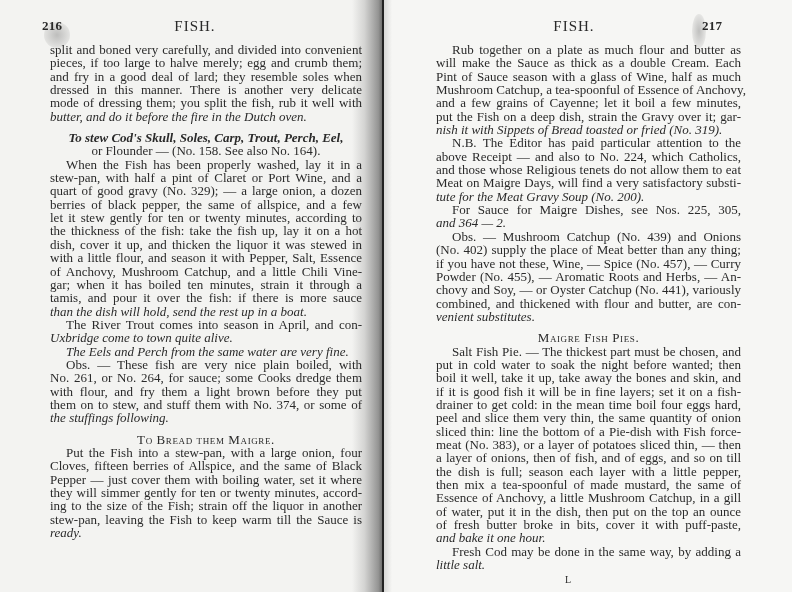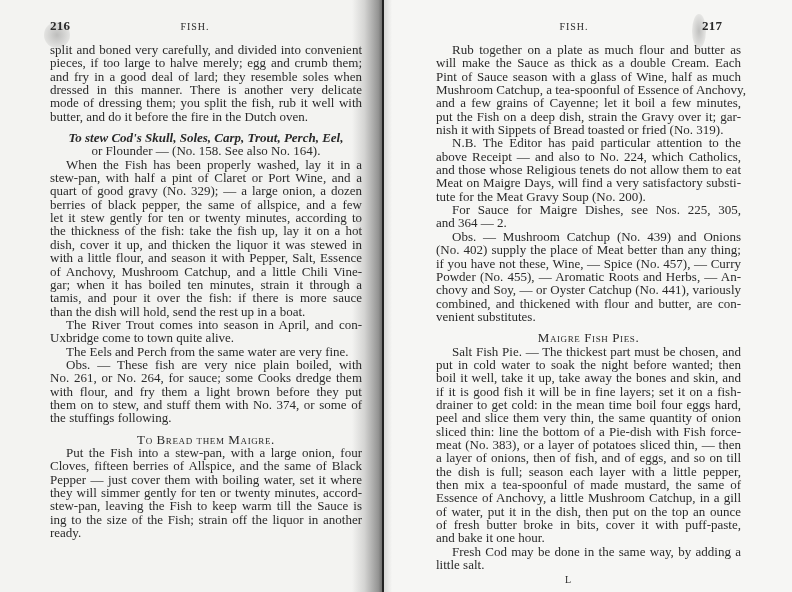--- a/index.html
+++ b/index.html
@@ -8,44 +8,44 @@
   .page { position:absolute; top:0; height:592px; }
   .page-left { left:0; width:380px; background:#f3f3f1; }
   .page-right { left:383px; width:409px; background:#f6f6f4; }
   .gutter-shade { position:absolute; top:0; left:352px; width:31px; height:592px;
      background:linear-gradient(to right, rgba(0,0,0,0) 0%, rgba(120,120,120,0.25) 40%, rgba(70,70,70,0.55) 85%, rgba(40,40,40,0.7) 100%); }
   .spine-line { position:absolute; top:0; left:382px; width:2px; height:592px; background:#222; }
   .right-shade { position:absolute; top:0; left:384px; width:8px; height:592px;
      background:linear-gradient(to right, rgba(0,0,0,0.12), rgba(0,0,0,0)); }
   .header { position:absolute; top:18px; font-size:13px; }
   .pgnum { font-weight:bold; letter-spacing:0.3px; }
-  .runhead { font-size:10px; letter-spacing:1px; }
+  .runhead { font-size:15px; letter-spacing:1px; }
   .col { position:absolute; font-size:13px; line-height:13.35px; text-align:justify; }
   .ln { display:block; white-space:nowrap; text-align-last:justify; text-align:justify; }
-  .ln.last { text-align-last:left; }
+  .ln.last { text-align-last:left;font-style:italic; }
   .ln.ind { text-indent:0; padding-left:16px; }
   .ln.center { text-align:center; text-align-last:center; }
   .title-line { font-style:italic;font-weight:bold; }
   .sc { font-variant:small-caps; letter-spacing:0.6px; }
   .footer-sig { position:absolute; font-size:10px; }
   .smudge { position:absolute; border-radius:50%; background:radial-gradient(rgba(90,90,90,0.35), rgba(90,90,90,0)); }
 </style>
 </head>
 <body>
 
 <div class="page page-left"></div>
 <div class="page page-right"></div>
 <div class="gutter-shade"></div>
 <div class="right-shade"></div>
 <div class="spine-line"></div>
 
 <div class="smudge" style="left:44px;top:22px;width:26px;height:26px;"></div>
 <div class="smudge" style="left:692px;top:14px;width:14px;height:34px;"></div>
 
-<div class="header" style="left:50px;">
+<div class="header" style="left:42px;">
   <span class="pgnum">216</span>
 </div>
 <div class="header" style="left:0;width:380px;text-align:center;padding-left:10px;box-sizing:border-box;">
   <span class="runhead">FISH.</span>
 </div>
 
 <div class="header" style="left:384px;width:380px;text-align:center;">
   <span class="runhead">FISH.</span>
 </div>
 <div class="header" style="left:702px;">
@@ -81,22 +81,22 @@
     <span class="ln ">No. 261, or No. 264, for sauce; some Cooks dredge them</span>
     <span class="ln ">with flour, and fry them a light brown before they put</span>
     <span class="ln ">them on to stew, and stuff them with No. 374, or some of</span>
     <span class="ln last">the stuffings following.</span>
     <span class="ln gap" style="height: 8px;"></span>
     <span class="ln center sc">To Bread them Maigre.</span>
     <span class="ln ind">Put the Fish into a stew-pan, with a large onion, four</span>
     <span class="ln ">Cloves, fifteen berries of Allspice, and the same of Black</span>
     <span class="ln ">Pepper — just cover them with boiling water, set it where</span>
     <span class="ln ">they will simmer gently for ten or twenty minutes, accord-</span>
+    <span class="ln ">ing to the size of the Fish; strain off the liquor in another</span>
     <span class="ln ">stew-pan, leaving the Fish to keep warm till the Sauce is</span>
-    <span class="ln ">ing to the size of the Fish; strain off the liquor in another</span>
     <span class="ln last">ready.</span>
   </div>
 
 <div class="col" id="right-col" style="left:436px;top:43px;width:305px;">
     <span class="ln ind">Rub together on a plate as much flour and butter as</span>
     <span class="ln ">will make the Sauce as thick as a double Cream. Each</span>
     <span class="ln ">Pint of Sauce season with a glass of Wine, half as much</span>
     <span class="ln ">Mushroom Catchup, a tea-spoonful of Essence of Anchovy,</span>
     <span class="ln ">and a few grains of Cayenne; let it boil a few minutes,</span>
     <span class="ln ">put the Fish on a deep dish, strain the Gravy over it; gar-</span>

